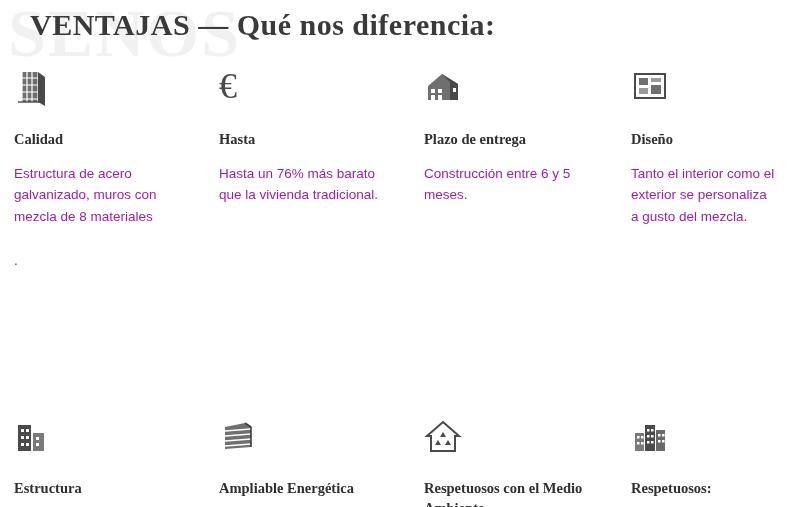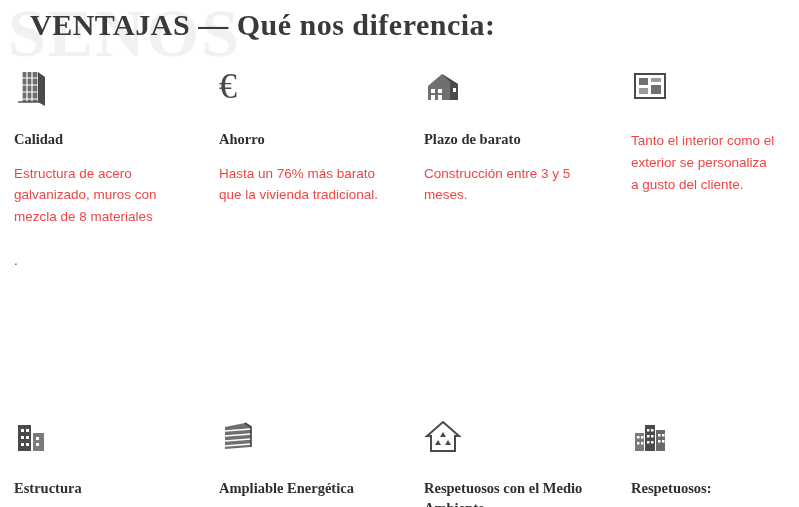--- a/index.html
+++ b/index.html
@@ -90,21 +90,21 @@
     font-size: 14.5px;
     color: #2f2f2f;
     margin: 0 0 13px 0;
     line-height: 1.35;
   }
 
   .card-body {
     font-family: "Liberation Sans", sans-serif;
     font-size: 13.5px;
     line-height: 1.62;
-    color: #ef4444;
+    color: #a21caf;
     margin: 0;
     max-width: 170px;
   }
 
   .card-dot {
     font-family: "Liberation Sans", sans-serif;
     font-size: 13.5px;
     line-height: 1.62;
     color: #4e4e4e;
     margin: 22px 0 0 0;
@@ -133,51 +133,52 @@
       </span>
       <p class="card-title">Calidad</p>
       <p class="card-body">Estructura de acero galvanizado, muros con mezcla de 8 materiales</p>
       <p class="card-dot">.</p>
     </div>
 
     <div class="cell row1">
       <span class="icon">
         <span class="euro-glyph">€</span>
       </span>
-      <p class="card-title">Ahorro</p>
+      <p class="card-title">Hasta</p>
       <p class="card-body">Hasta un 76% más barato que la vivienda tradicional.</p>
     </div>
 
     <div class="cell row1">
       <span class="icon">
         <svg width="40" height="40" viewBox="0 0 40 40" fill="none">
           <path d="M4 18 L18 6 L34 16 L34 32 L4 32 Z" fill="#6f6f6f"></path>
           <path d="M18 6 L34 16 L34 32 L26 32 L26 14 Z" fill="#4a4a4a"></path>
           <rect x="7" y="21" width="4" height="4" fill="#ffffff"></rect>
           <rect x="14" y="21" width="4" height="4" fill="#ffffff"></rect>
           <rect x="7" y="27" width="4" height="5" fill="#ffffff"></rect>
           <rect x="14" y="27" width="4" height="5" fill="#ffffff"></rect>
           <rect x="29" y="20" width="3" height="4" fill="#ffffff"></rect>
         </svg>
       </span>
-      <p class="card-title">Plazo de barato</p>
-      <p class="card-body">Construcción entre 3 y 5 meses.</p>
+      <p class="card-title">Plazo de entrega</p>
+      <p class="card-body">Construcción entre 6 y 5 meses.</p>
     </div>
 
     <div class="cell row1">
       <span class="icon">
         <svg width="38" height="40" viewBox="0 0 38 40" fill="none">
           <rect x="4" y="6" width="30" height="24" fill="none" stroke="#4a4a4a" stroke-width="2"></rect>
           <rect x="8" y="10" width="9" height="7" fill="#6f6f6f"></rect>
           <rect x="20" y="10" width="10" height="4" fill="#9a9a9a"></rect>
           <rect x="20" y="17" width="10" height="9" fill="#6f6f6f"></rect>
           <rect x="8" y="20" width="9" height="6" fill="#9a9a9a"></rect>
         </svg>
       </span>
-      <p class="card-body">Tanto el interior como el exterior se personaliza a gusto del cliente.</p>
+      <p class="card-title">Diseño</p>
+      <p class="card-body">Tanto el interior como el exterior se personaliza a gusto del mezcla.</p>
     </div>
 
     <div class="cell row2">
       <span class="icon">
         <svg width="36" height="40" viewBox="0 0 36 40" fill="none">
           <rect x="4" y="8" width="13" height="26" fill="#4a4a4a"></rect>
           <rect x="19" y="16" width="11" height="18" fill="#7a7a7a"></rect>
           <rect x="7" y="12" width="3" height="3" fill="#ffffff"></rect>
           <rect x="12" y="12" width="3" height="3" fill="#ffffff"></rect>
           <rect x="7" y="19" width="3" height="3" fill="#ffffff"></rect>

